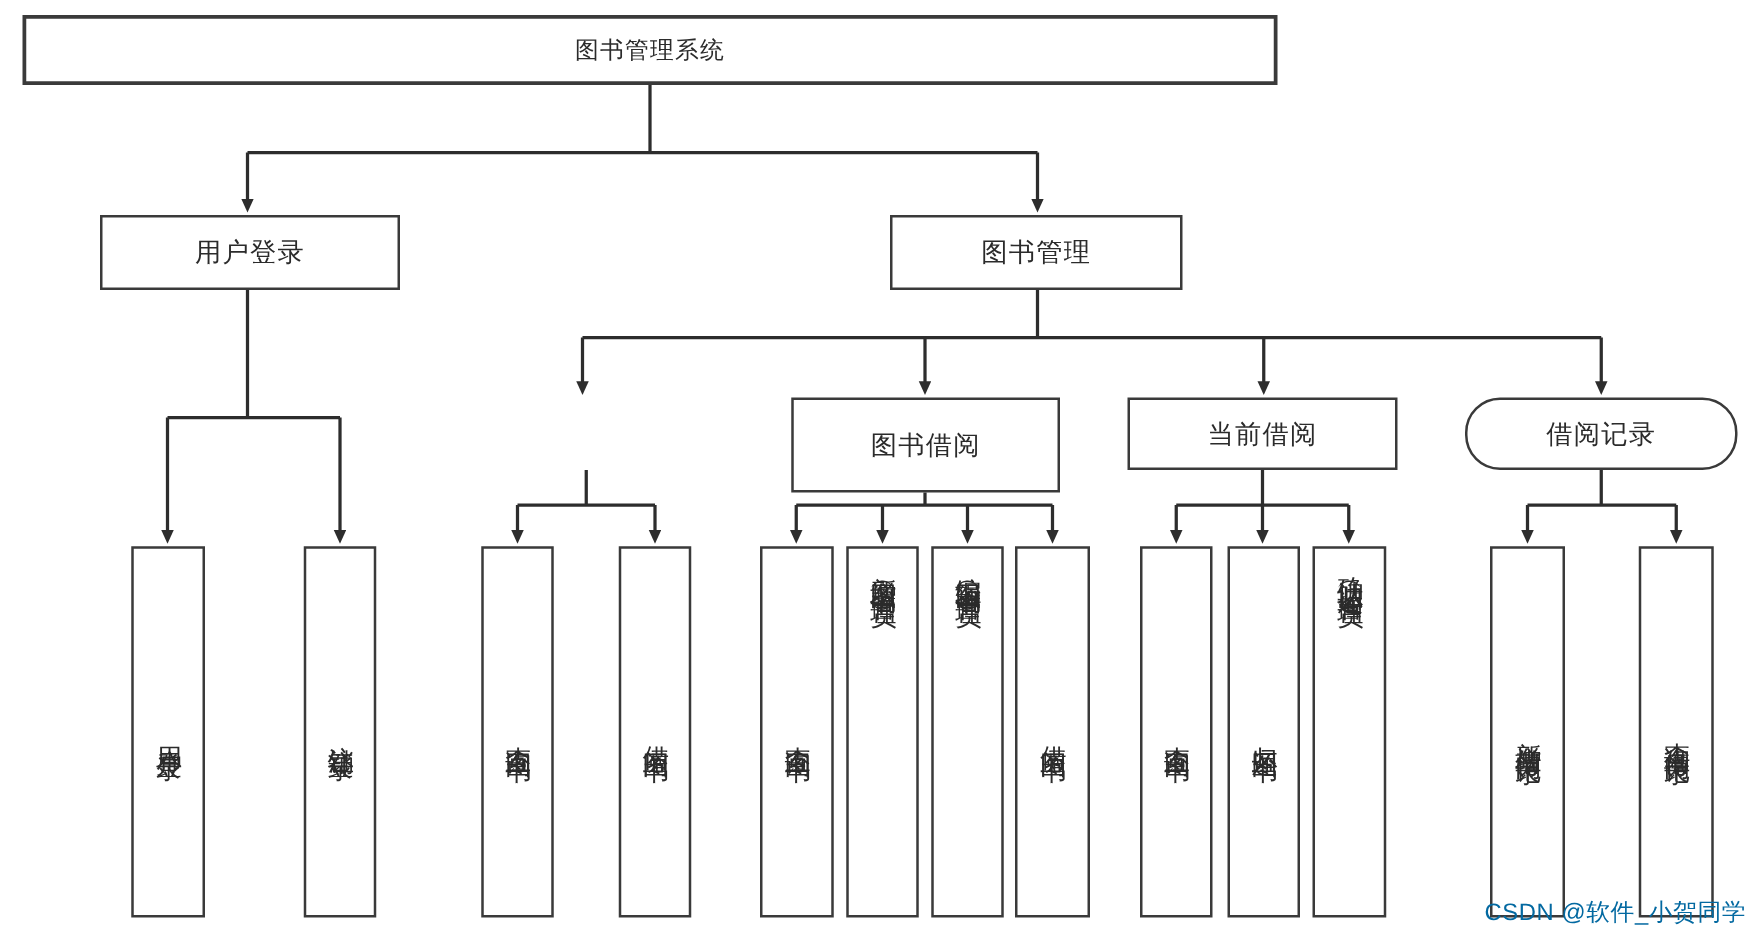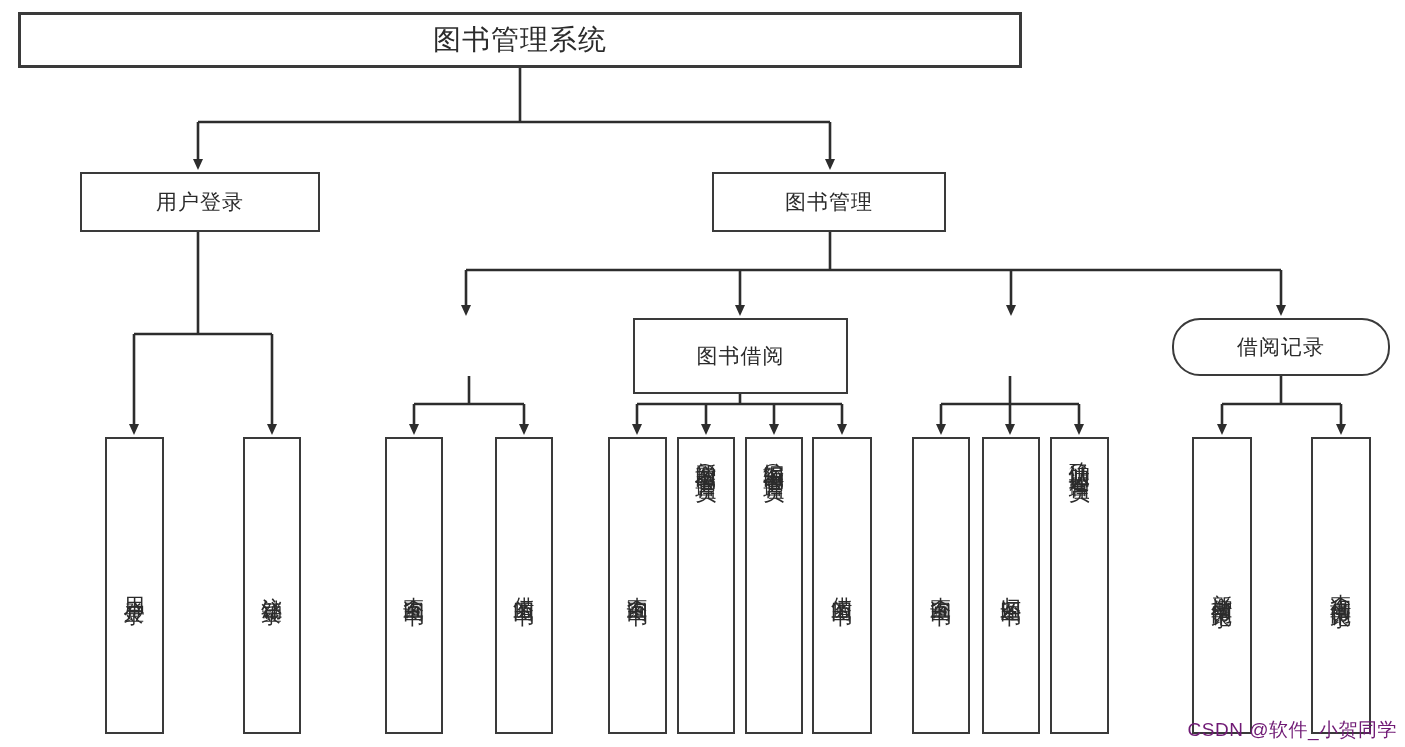--- a/index.html
+++ b/index.html
@@ -34,21 +34,21 @@
     text-align:center;
   }
   .node .label{
     display:block;
     color:#2b2b2b;
     letter-spacing:1px;
     white-space:nowrap;
   }
   
   .node-root{border-width:3px;}
-  .node-root .label{font-size:28px;}
+  .node-root .label{font-size:19px;}
   
   .node-l1 .label,.node-l2 .label{font-size:21px;}
   
   .node-leaf{
     align-items:flex-start;
     padding-top:6px;
     border-width:2.5px;
   }
   .node-leaf .label{
     writing-mode:vertical-rl;
@@ -60,21 +60,21 @@
     margin:0 auto;
   }
   
   .node-leaf.center{align-items:center;padding-top:0;}
   
   #watermark{
     position:absolute;
     right:8px;
     bottom:4px;
     font-size:19px;
-    color:#701a75;
+    color:#0369a1;
     letter-spacing:0.5px;
     white-space:nowrap;
     user-select:none;
   }
 </style>
 </head>
 <body>
 
 <div id="canvas">
 
@@ -140,20 +140,23 @@
 
   <div class="node node-l1" style="left:712px;top:172px;width:234px;height:60px;">
     <span class="label">图书管理</span>
   </div>
 
 
   <div class="node node-l2" style="left:633px;top:318px;width:215px;height:76px;">
     <span class="label">图书借阅</span>
   </div>
 
+  <div class="node node-l2" style="left:902px;top:318px;width:216px;height:58px;">
+    <span class="label">当前借阅</span>
+  </div>
 
   <div class="node node-l2" style="left:1172px;top:318px;width:218px;height:58px;border-radius:28px;">
     <span class="label">借阅记录</span>
   </div>
 
   <div class="node node-leaf center" style="left:105px;top:437px;width:59px;height:297px;">
     <span class="label">用户登录</span>
   </div>
 
   <div class="node node-leaf center" style="left:243px;top:437px;width:58px;height:297px;">

